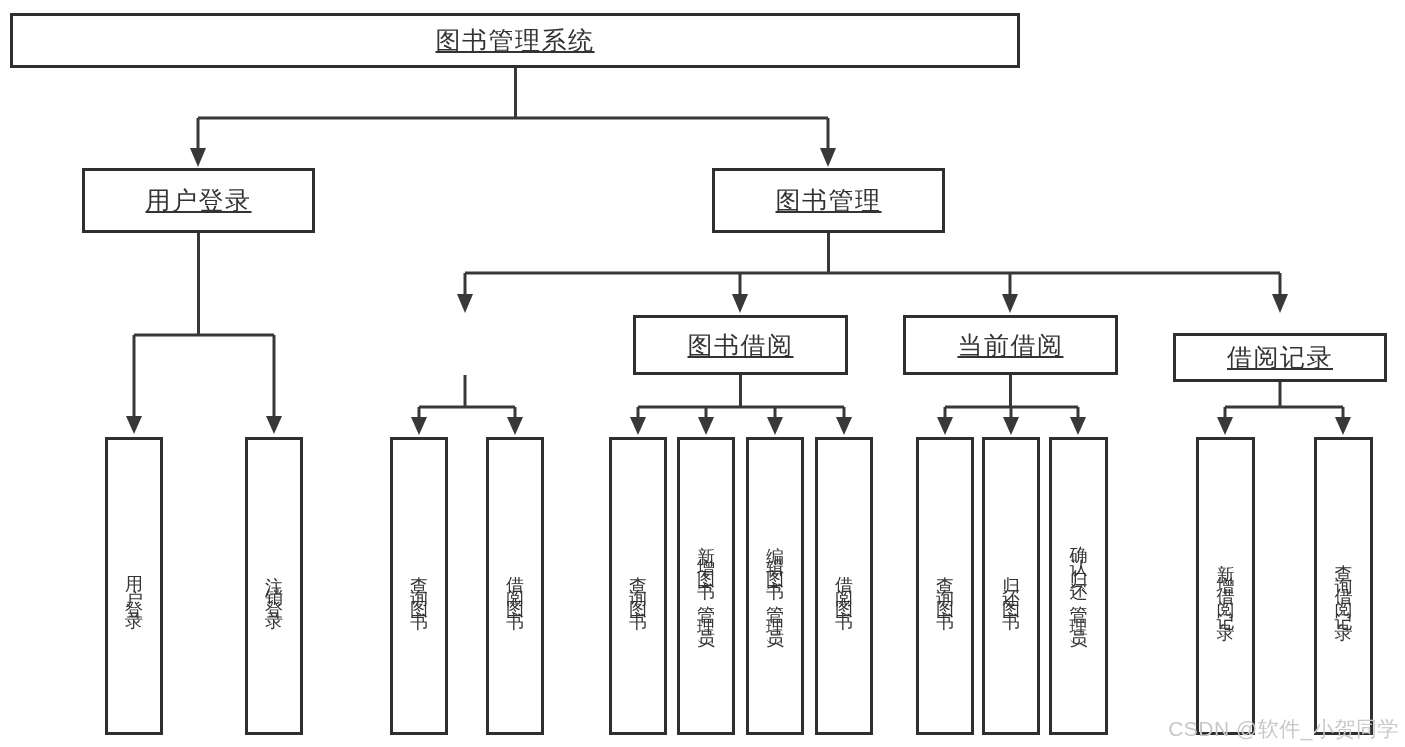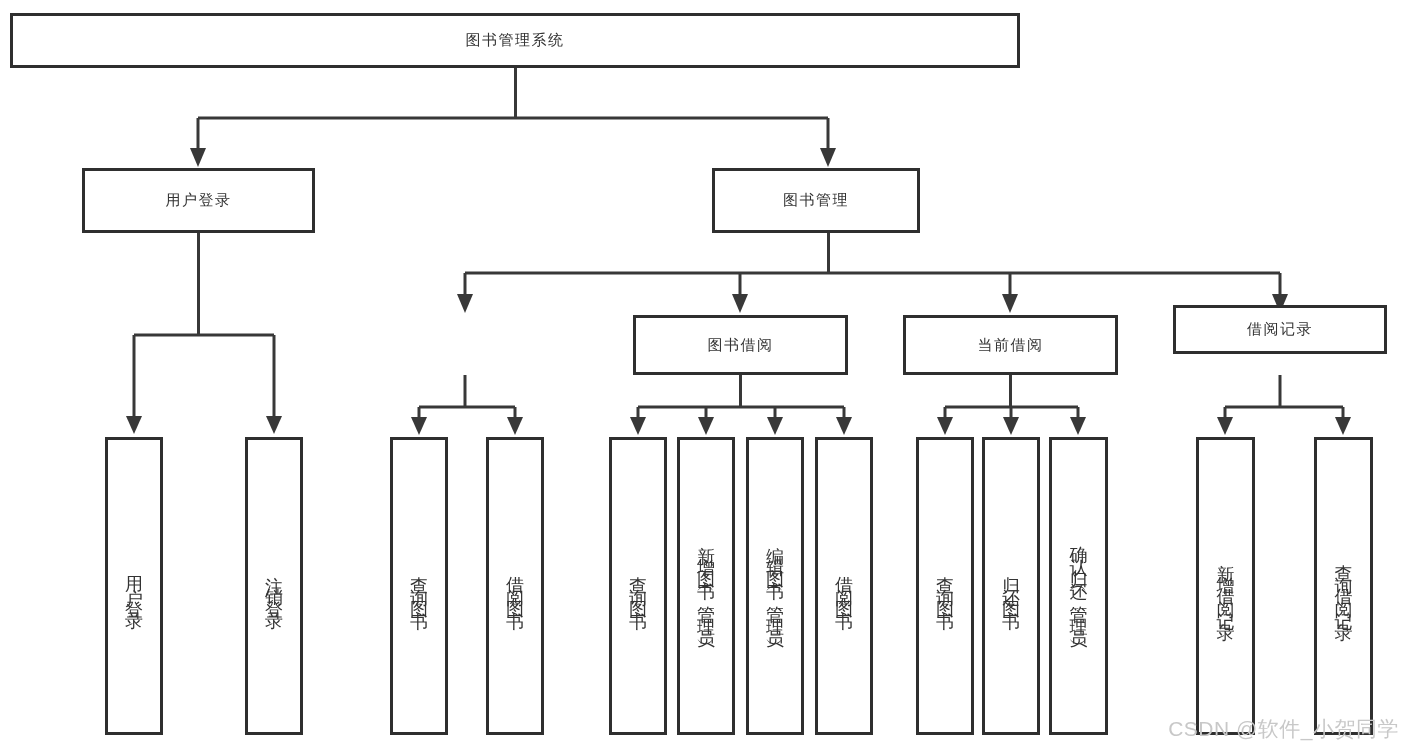--- a/index.html
+++ b/index.html
@@ -30,21 +30,21 @@
   .node {
     position: absolute;
     background: var(--background);
     border: 3px solid var(--border);
     box-sizing: border-box;
     display: flex;
     align-items: center;
     justify-content: center;
     color: var(--text);
   }
-  .hnode { font-size: 15px; letter-spacing: 1.5px; white-space: nowrap; }
+  .hnode { font-size: 25px; letter-spacing: 1.5px; white-space: nowrap; text-decoration: underline; }
   .vnode .vtext {
     writing-mode: vertical-rl;
     text-orientation: mixed;
     font-size: 18px;
     line-height: 1;
     letter-spacing: 12px;
     color: var(--text);
   }
   .watermark {
     position: absolute;
@@ -138,31 +138,31 @@
     </g>
   </svg>
 
   <div class="node hnode" style="left:10px;top:13px;width:1010px;height:55px">
     <span>图书管理系统</span>
   </div>
 
   <div class="node hnode" style="left:82px;top:168px;width:233px;height:65px">
     <span>用户登录</span>
   </div>
-  <div class="node hnode" style="left:712px;top:168px;width:208px;height:65px">
+  <div class="node hnode" style="left:712px;top:168px;width:233px;height:65px">
     <span>图书管理</span>
   </div>
 
   <div class="node hnode" style="left:633px;top:315px;width:215px;height:60px">
     <span>图书借阅</span>
   </div>
   <div class="node hnode" style="left:903px;top:315px;width:215px;height:60px">
     <span>当前借阅</span>
   </div>
-  <div class="node hnode" style="left:1173px;top:305px;width:214px;height:49px">
+  <div class="node hnode" style="left:1173px;top:333px;width:214px;height:49px">
     <span>借阅记录</span>
   </div>
 
   <div class="node vnode" style="left:105px;top:437px;width:58px;height:298px">
     <span class="vtext">用户登录</span>
   </div>
   <div class="node vnode" style="left:245px;top:437px;width:58px;height:298px">
     <span class="vtext">注销登录</span>
   </div>
 

